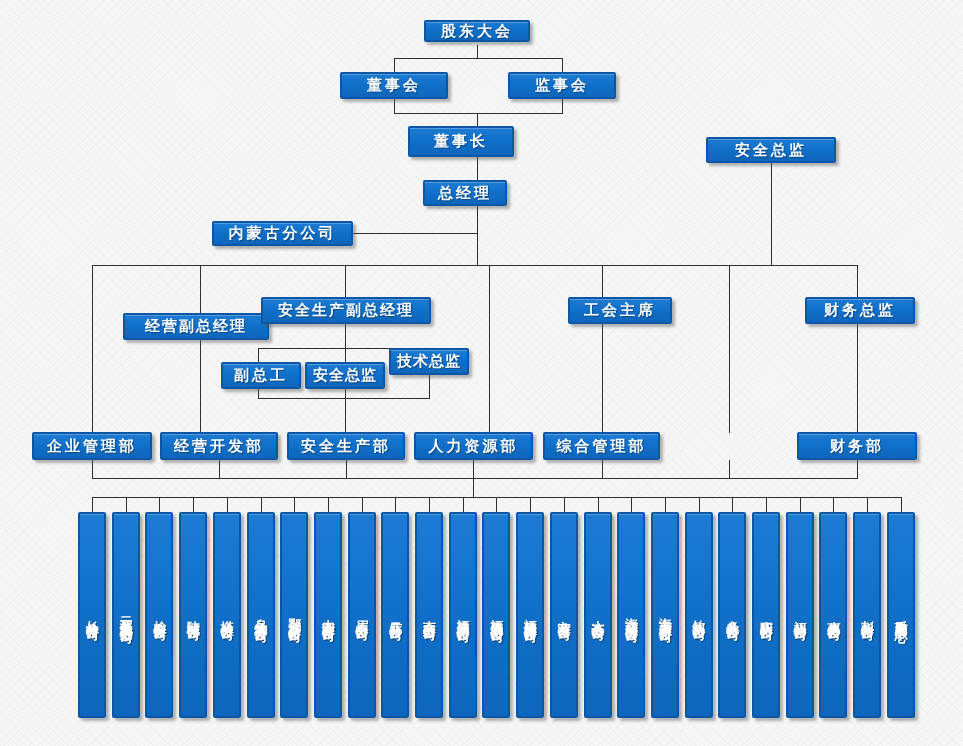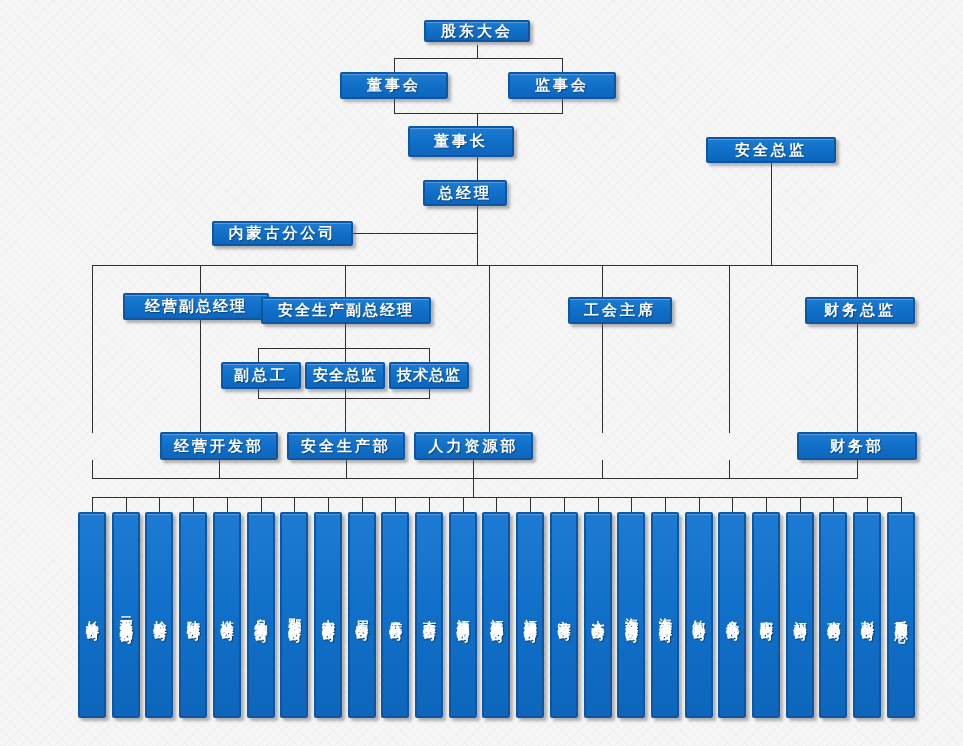--- a/index.html
+++ b/index.html
@@ -42,32 +42,34 @@
 <div id="canvas">
 
   <div class="node" style="left:424px;top:20px;width:106px;height:22px">股东大会</div>
   <div class="node" style="left:508px;top:72px;width:108px;height:27px">监事会</div>
   <div class="node" style="left:340px;top:72px;width:108px;height:27px">董事会</div>
   <div class="node" style="left:408px;top:126px;width:106px;height:31px">董事长</div>
   <div class="node" style="left:706px;top:137px;width:130px;height:26px">安全总监</div>
   <div class="node" style="left:423px;top:180px;width:84px;height:26px">总经理</div>
   <div class="node" style="left:212px;top:221px;width:141px;height:25px">内蒙古分公司</div>
 
-  <div class="node" style="left:123px;top:293px;width:146px;height:27px;letter-spacing:2px">经营副总经理</div>
+  <div class="node" style="left:123px;top:313px;width:146px;height:27px;letter-spacing:2px">经营副总经理</div>
   <div class="node" style="left:261px;top:297px;width:170px;height:27px;letter-spacing:2px">安全生产副总经理</div>
   <div class="node" style="left:568px;top:297px;width:104px;height:27px">工会主席</div>
   <div class="node" style="left:805px;top:297px;width:110px;height:27px">财务总监</div>
 
   <div class="node" style="left:221px;top:362px;width:80px;height:27px">副总工</div>
   <div class="node" style="left:305px;top:362px;width:80px;height:27px;letter-spacing:1px">安全总监</div>
-  <div class="node" style="left:389px;top:362px;width:80px;height:27px;letter-spacing:1px">技术总监</div>
+  <div class="node" style="left:389px;top:348px;width:80px;height:27px;letter-spacing:1px">技术总监</div>
 
+  <div class="node" style="left:32px;top:432px;width:120px;height:28px">企业管理部</div>
   <div class="node" style="left:160px;top:432px;width:118px;height:28px">经营开发部</div>
   <div class="node" style="left:287px;top:432px;width:118px;height:28px">安全生产部</div>
   <div class="node" style="left:414px;top:432px;width:119px;height:28px">人力资源部</div>
+  <div class="node" style="left:543px;top:432px;width:117px;height:28px">综合管理部</div>
   <div class="node" style="left:797px;top:432px;width:120px;height:28px">财务部</div>
 
 <div class="hline" style="left: 394px; top: 58px; width: 169px;"></div>
     <div class="hline" style="left: 394px; top: 113px; width: 169px;"></div>
     <div class="hline" style="left: 353px; top: 233px; width: 125px;"></div>
     <div class="hline" style="left: 92px; top: 265px; width: 766px;"></div>
     <div class="hline" style="left: 92px; top: 478px; width: 766px;"></div>
     <div class="hline" style="left: 92px; top: 497px; width: 810px;"></div>
     <div class="vline" style="left: 477px; top: 45px; height: 14px;"></div>
     <div class="vline" style="left: 394px; top: 58px; height: 15px;"></div>

